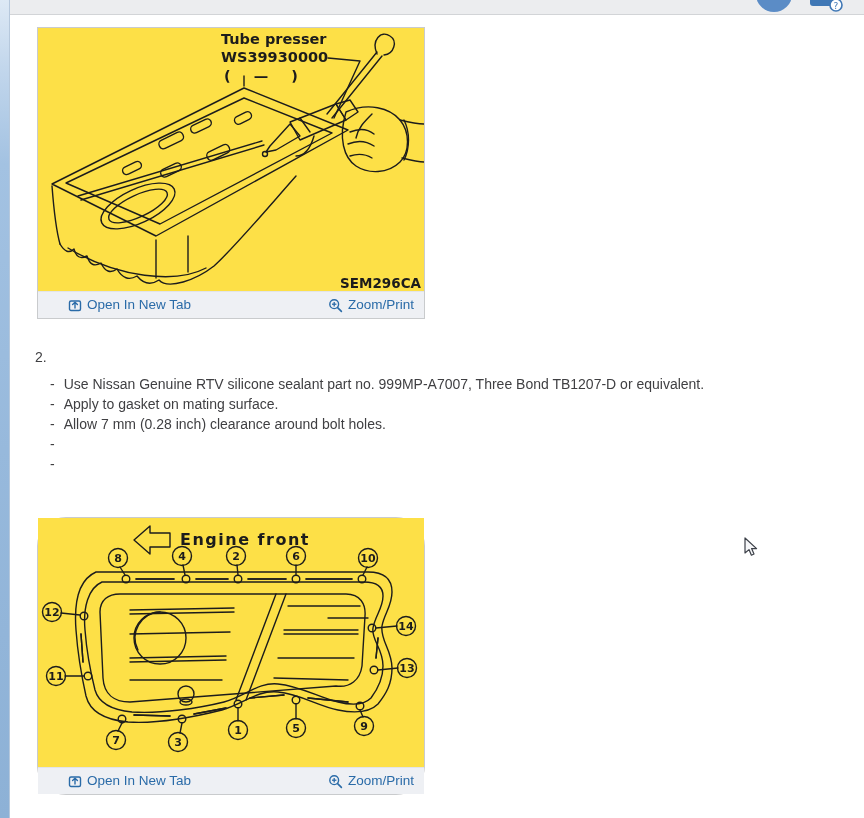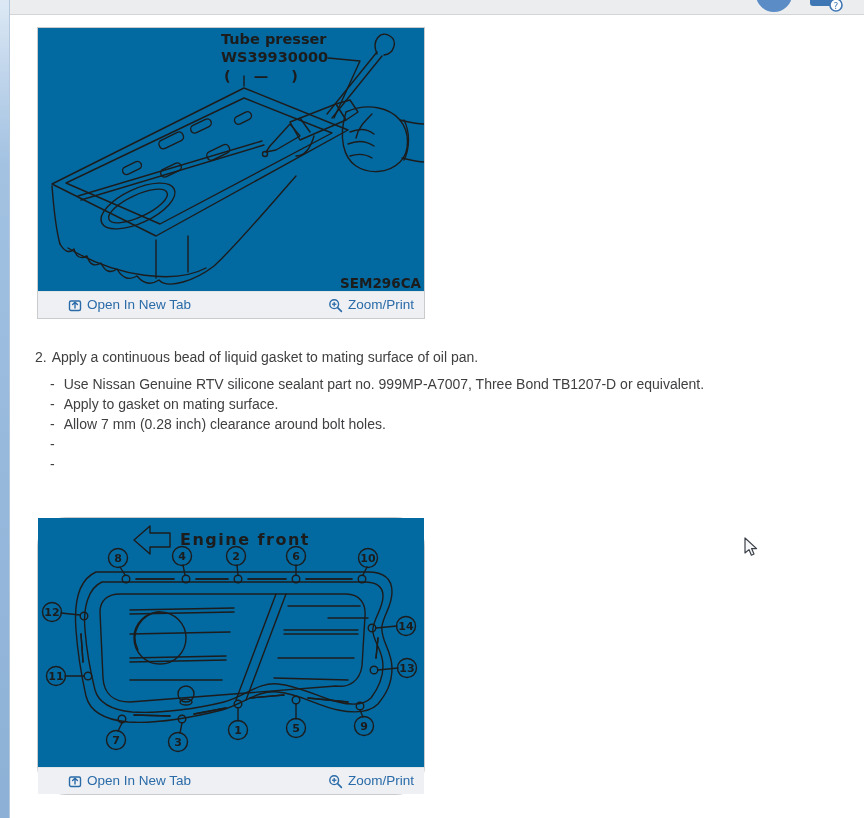--- a/index.html
+++ b/index.html
@@ -24,21 +24,21 @@
     background:linear-gradient(180deg,#dde9f5 0%,#c3d7ec 8%,#a3c2e2 20%,#97b9dc 55%,#8db1d6 100%);
     border-right:1px solid #b6c8dc;
   }
   
   .fig{
     position:absolute;left:37px;width:388px;background:#fff;
     border:1px solid #c9cbcd;box-sizing:border-box;
   }
   .fig1{top:27px;height:292px;}
   .fig2{top:517px;height:278px;border-radius:29px;}
-  .fig-canvas{position:absolute;left:0;top:0;right:0;bottom:27px;overflow:hidden;background:#0369a1;}
+  .fig-canvas{position:absolute;left:0;top:0;right:0;bottom:27px;overflow:hidden;background:#fde047;}
   .fig-footer{
     position:absolute;left:0;right:0;bottom:0;height:27px;
     background:#eef0f4;border-top:1px solid #e2e4e8;
     display:flex;justify-content:space-between;align-items:center;
     padding:0 10px;box-sizing:border-box;
   }
   .lnk{
     color:#2a6ba8;font-size:13.5px;text-decoration:none;cursor:pointer;
     display:flex;align-items:center;gap:5px;line-height:1;padding-left:20px;
   }
@@ -149,21 +149,20 @@
         <line x1="6.2" y1="4" x2="6.2" y2="8.4" stroke="#2a6ba8" stroke-width="1.3"></line>
       </svg>
       <span>Zoom/Print</span>
     </a>
   </div>
 </div>
 
 <div class="instr">
   <div class="step-line">
     <span>2.</span>
-    <span>Apply a continuous bead of liquid gasket to mating surface of oil pan.</span>
   </div>
   <div class="bullet">
     <span>-</span>
     <span>Use Nissan Genuine RTV silicone sealant part no. 999MP-A7007, Three Bond TB1207-D or equivalent.</span>
   </div>
   <div class="bullet">
     <span>-</span>
     <span>Apply to gasket on mating surface.</span>
   </div>
   <div class="bullet">

